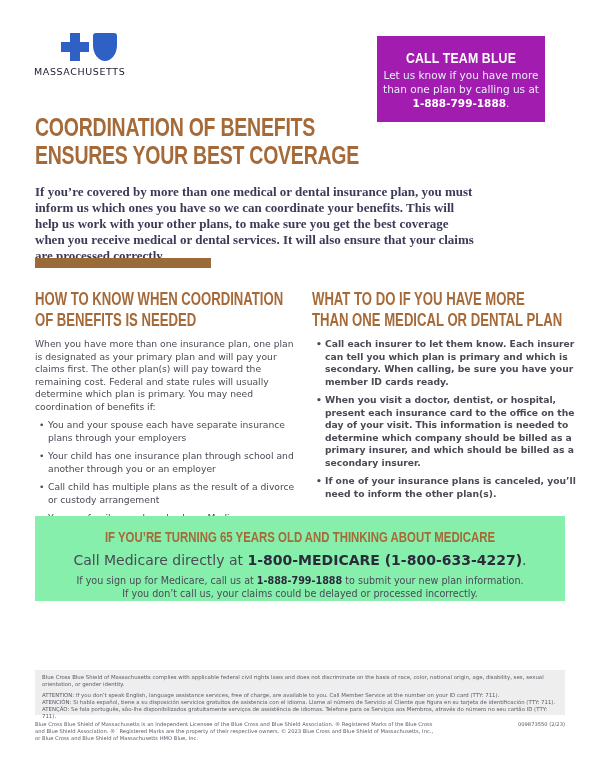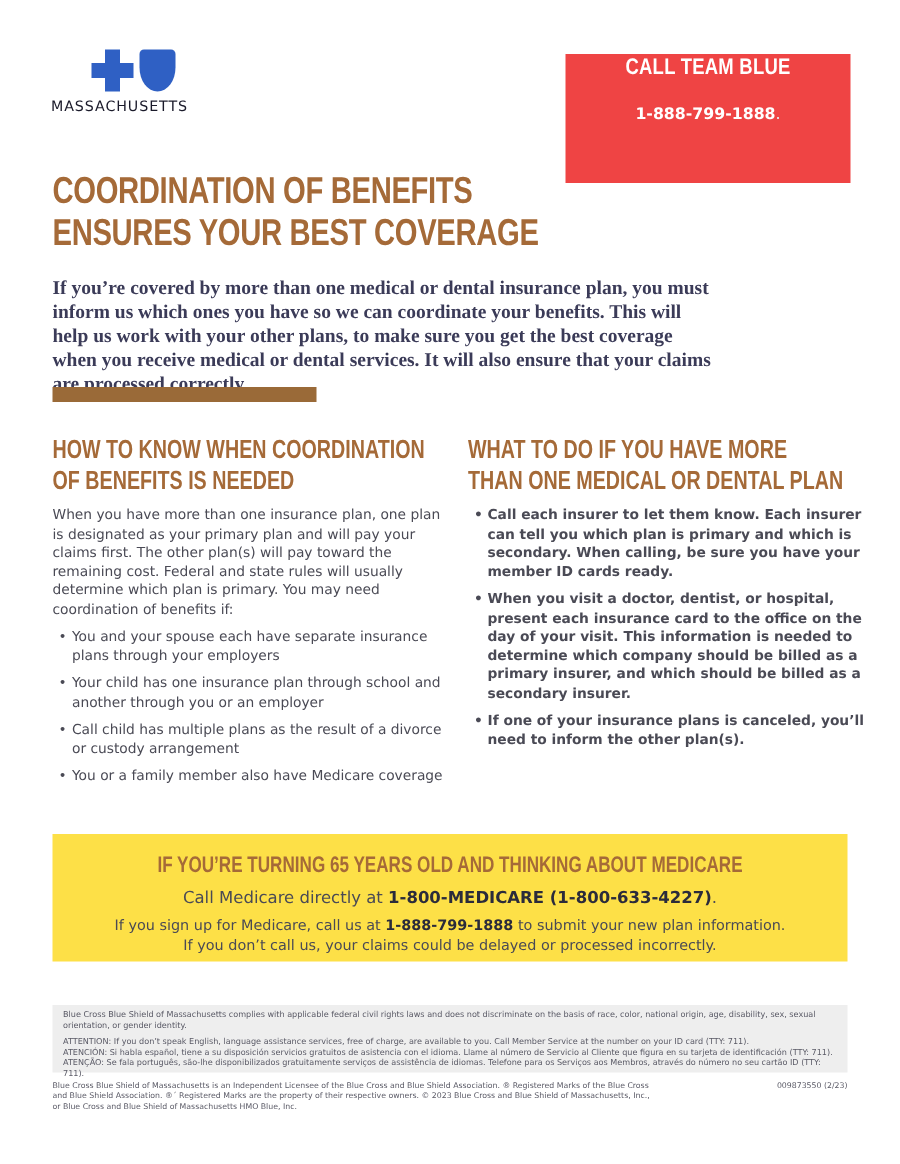--- a/index.html
+++ b/index.html
@@ -7,21 +7,21 @@
   body { font-family: "DejaVu Sans", sans-serif; color: #3a3a4a; position: relative; }
 
   .logo { position: absolute; left: 34px; top: 33px; width: 110px; }
   .logo-marks { display: flex; gap: 4px; margin-left: 27px; height: 28px; align-items: center; }
   .logo-cross { width: 28px; height: 28px; position: relative; }
   .logo-cross:before { content: ""; position: absolute; left: 9px; top: 0; width: 10px; height: 28px; background: #2f60c4; }
   .logo-cross:after { content: ""; position: absolute; left: 0; top: 9px; width: 28px; height: 10px; background: #2f60c4; }
   .logo-shield { width: 24px; height: 28px; background: #2f60c4; border-radius: 3px 3px 12px 12px / 3px 3px 16px 16px; }
   .logo-text { font-family: "DejaVu Sans", sans-serif; font-weight: normal; font-size: 9.5px; letter-spacing: 0.6px; color: #1a1a2a; margin-top: 5px; }
 
-  .callout { position: absolute; left: 377px; top: 36px; width: 190px; height: 86px; background: #ef4444; color: #ffffff; text-align: center; }
+  .callout { position: absolute; left: 377px; top: 36px; width: 168px; height: 86px; background: #a21caf; color: #ffffff; text-align: center; padding-top: 13px; }
   .callout-title { font-family: "Liberation Sans", sans-serif; font-weight: bold; font-size: 15px; letter-spacing: 0.2px; transform: scaleX(0.82); }
   .callout-body { font-size: 10.5px; line-height: 14px; margin-top: 2px; color: #e8eef8; }
   .callout-phone { font-weight: bold; color: #ffffff; }
 
   .title { position: absolute; left: 35px; top: 113px; color: #a56a38; font-family: "Liberation Sans", sans-serif; font-weight: bold; font-size: 25px; line-height: 28px; letter-spacing: -0.3px; transform: scaleX(0.78); transform-origin: left top; white-space: nowrap; }
 
   .intro { position: absolute; left: 35px; top: 184px; width: 440px; font-size: 13px; line-height: 16px; color: #3b3b58; font-weight: bold; font-family: Liberation Serif, serif; }
 
   .divider { position: absolute; left: 35px; top: 258px; width: 176px; height: 10px; background: #9a6a38; }
 
@@ -30,23 +30,23 @@
   .head-right { left: 312px; top: 289px; }
 
   .col-body { position: absolute; font-size: 9.2px; line-height: 12.5px; color: #4a4a55; }
   .body-left { left: 35px; top: 338px; width: 265px; }
   .body-right { left: 312px; top: 338px; width: 265px; }
   .bullets { list-style: none; margin-top: 6px; }
   .bullets li { position: relative; padding-left: 13px; margin-bottom: 6px; }
   .bullets li:before { content: "•"; position: absolute; left: 4px; top: 0; }
   .body-left .bullets { margin-left: 0; }
 
-  .medicare { position: absolute; left: 35px; top: 556px; width: 530px; height: 85px; background: #fde047; text-align: center; }
+  .medicare { position: absolute; left: 35px; top: 516px; width: 530px; height: 85px; background: #86efac; text-align: center; }
   .medicare-title { font-family: "Liberation Sans", sans-serif; font-weight: bold; font-size: 15px; color: #a56a38; margin-top: 12px; transform: scaleX(0.76); white-space: nowrap; }
-  .medicare-line1 { font-size: 11px; color: #4a4a55; margin-top: 7px; }
+  .medicare-line1 { font-size: 14px; color: #4a4a55; margin-top: 7px; }
   .medicare-line2 { font-size: 9.6px; color: #4a4a55; margin-top: 6px; line-height: 13px; }
   .strong { font-weight: bold; color: #2b2b3b; }
 
   .legal { position: absolute; left: 35px; top: 670px; width: 530px; height: 45px; background: #eeeeee; padding: 4px 7px; font-size: 5.4px; line-height: 7.3px; color: #5a5a66; }
   .legal p { margin-bottom: 0; }
   .legal .gap { margin-top: 3px; }
 
   .footer { position: absolute; left: 35px; top: 721px; width: 530px; font-size: 5.2px; line-height: 6.8px; color: #5a5a66; }
   .footer-text { width: 400px; }
   .footer-code { position: absolute; right: 0; top: 0; }
@@ -58,21 +58,21 @@
   <div class="logo-marks">
     <div class="logo-cross"></div>
     <div class="logo-shield"></div>
   </div>
   <div class="logo-text">MASSACHUSETTS</div>
 </div>
 
 <div class="callout">
   <div class="callout-title">CALL TEAM BLUE</div>
   <div class="callout-body">
-    <br>
+    <span>Let us know if you have more than one plan by calling us at</span><br>
     <span class="callout-phone">1-888-799-1888</span><span>.</span>
   </div>
 </div>
 
 <div class="title">
   <div>COORDINATION OF BENEFITS</div>
   <div>ENSURES YOUR BEST COVERAGE</div>
 </div>
 
 <p class="intro">If you’re covered by more than one medical or dental insurance plan, you must inform us which ones you have so we can coordinate your benefits. This will help us work with your other plans, to make sure you get the best coverage when you receive medical or dental services. It will also ensure that your claims are processed correctly.</p>

